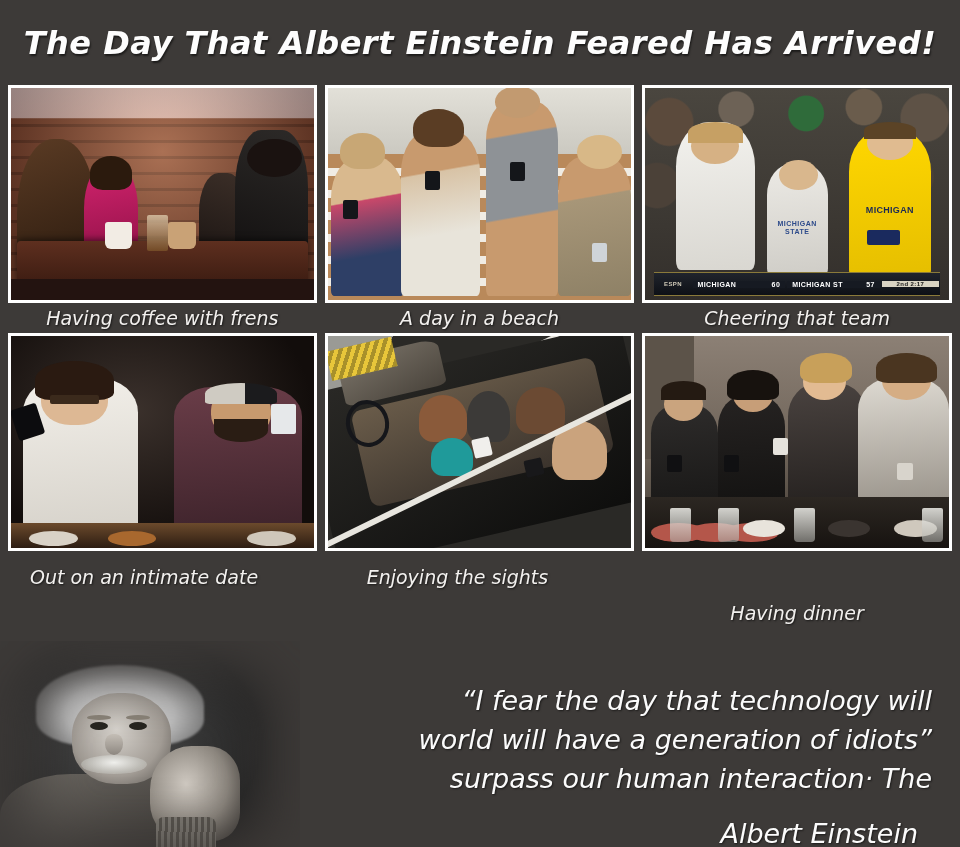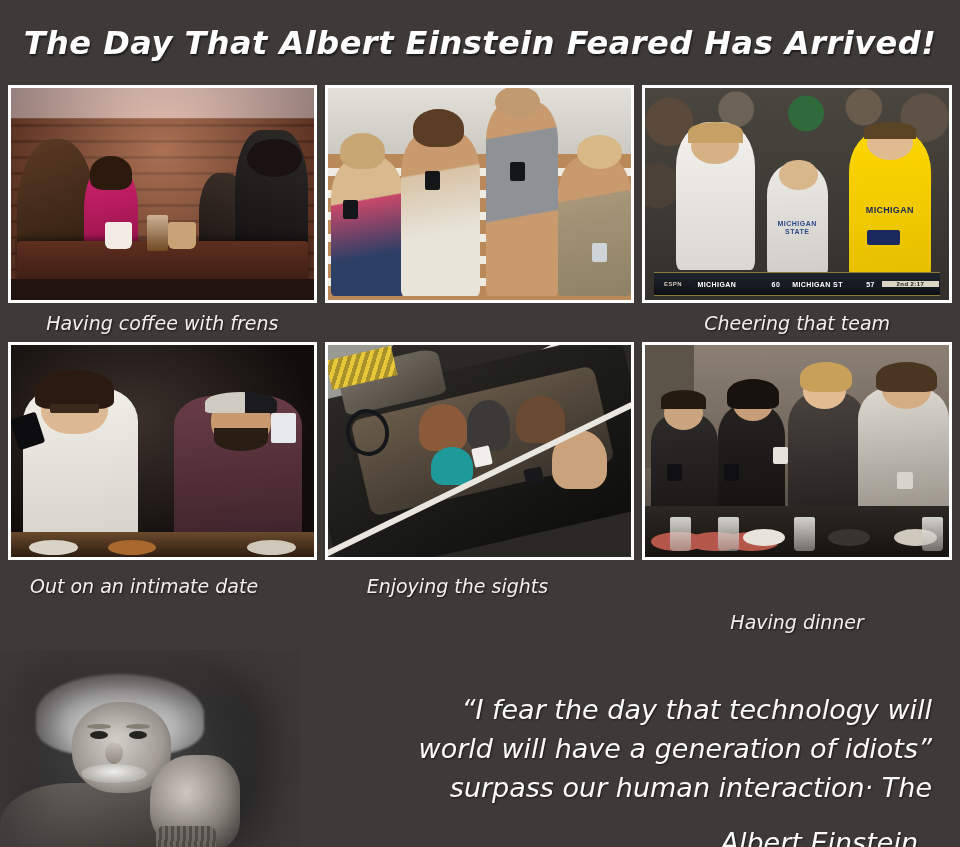--- a/index.html
+++ b/index.html
@@ -62,21 +62,21 @@
     overflow: hidden;
     position: relative;
   }
   .photo {
     position: absolute;
     inset: 0;
     overflow: hidden;
   }
 
   .caption {
-    height: 39px;
+    height: 30px;
     display: flex;
     align-items: center;
     font-family: "DejaVu Sans", sans-serif;
     font-style: italic;
     font-size: 19px;
     color: #f2f0ee;
     text-shadow: 1px 1px 2px rgba(0,0,0,0.6);
     white-space: nowrap;
   }
   .caption.c-center { justify-content: center; }
@@ -327,20 +327,21 @@
           <div class="t t3"></div>
           <div class="t3h"></div>
           <div class="t t4"></div>
           <div class="t4h"></div>
           <div class="ph ph1"></div>
           <div class="ph ph2"></div>
           <div class="ph ph3"></div>
           <div class="ph ph4"></div>
         </div>
       </div>
+      <div class="caption c-center">A day in a beach</div>
     </div>
 
     <div class="cell wide">
       <div class="photo-frame">
         <div class="photo p3">
           <div class="crowd"></div>
           <div class="fanA"></div>
           <div class="fanAh"></div>
           <div class="fanAhr"></div>
           <div class="fanB"></div>

